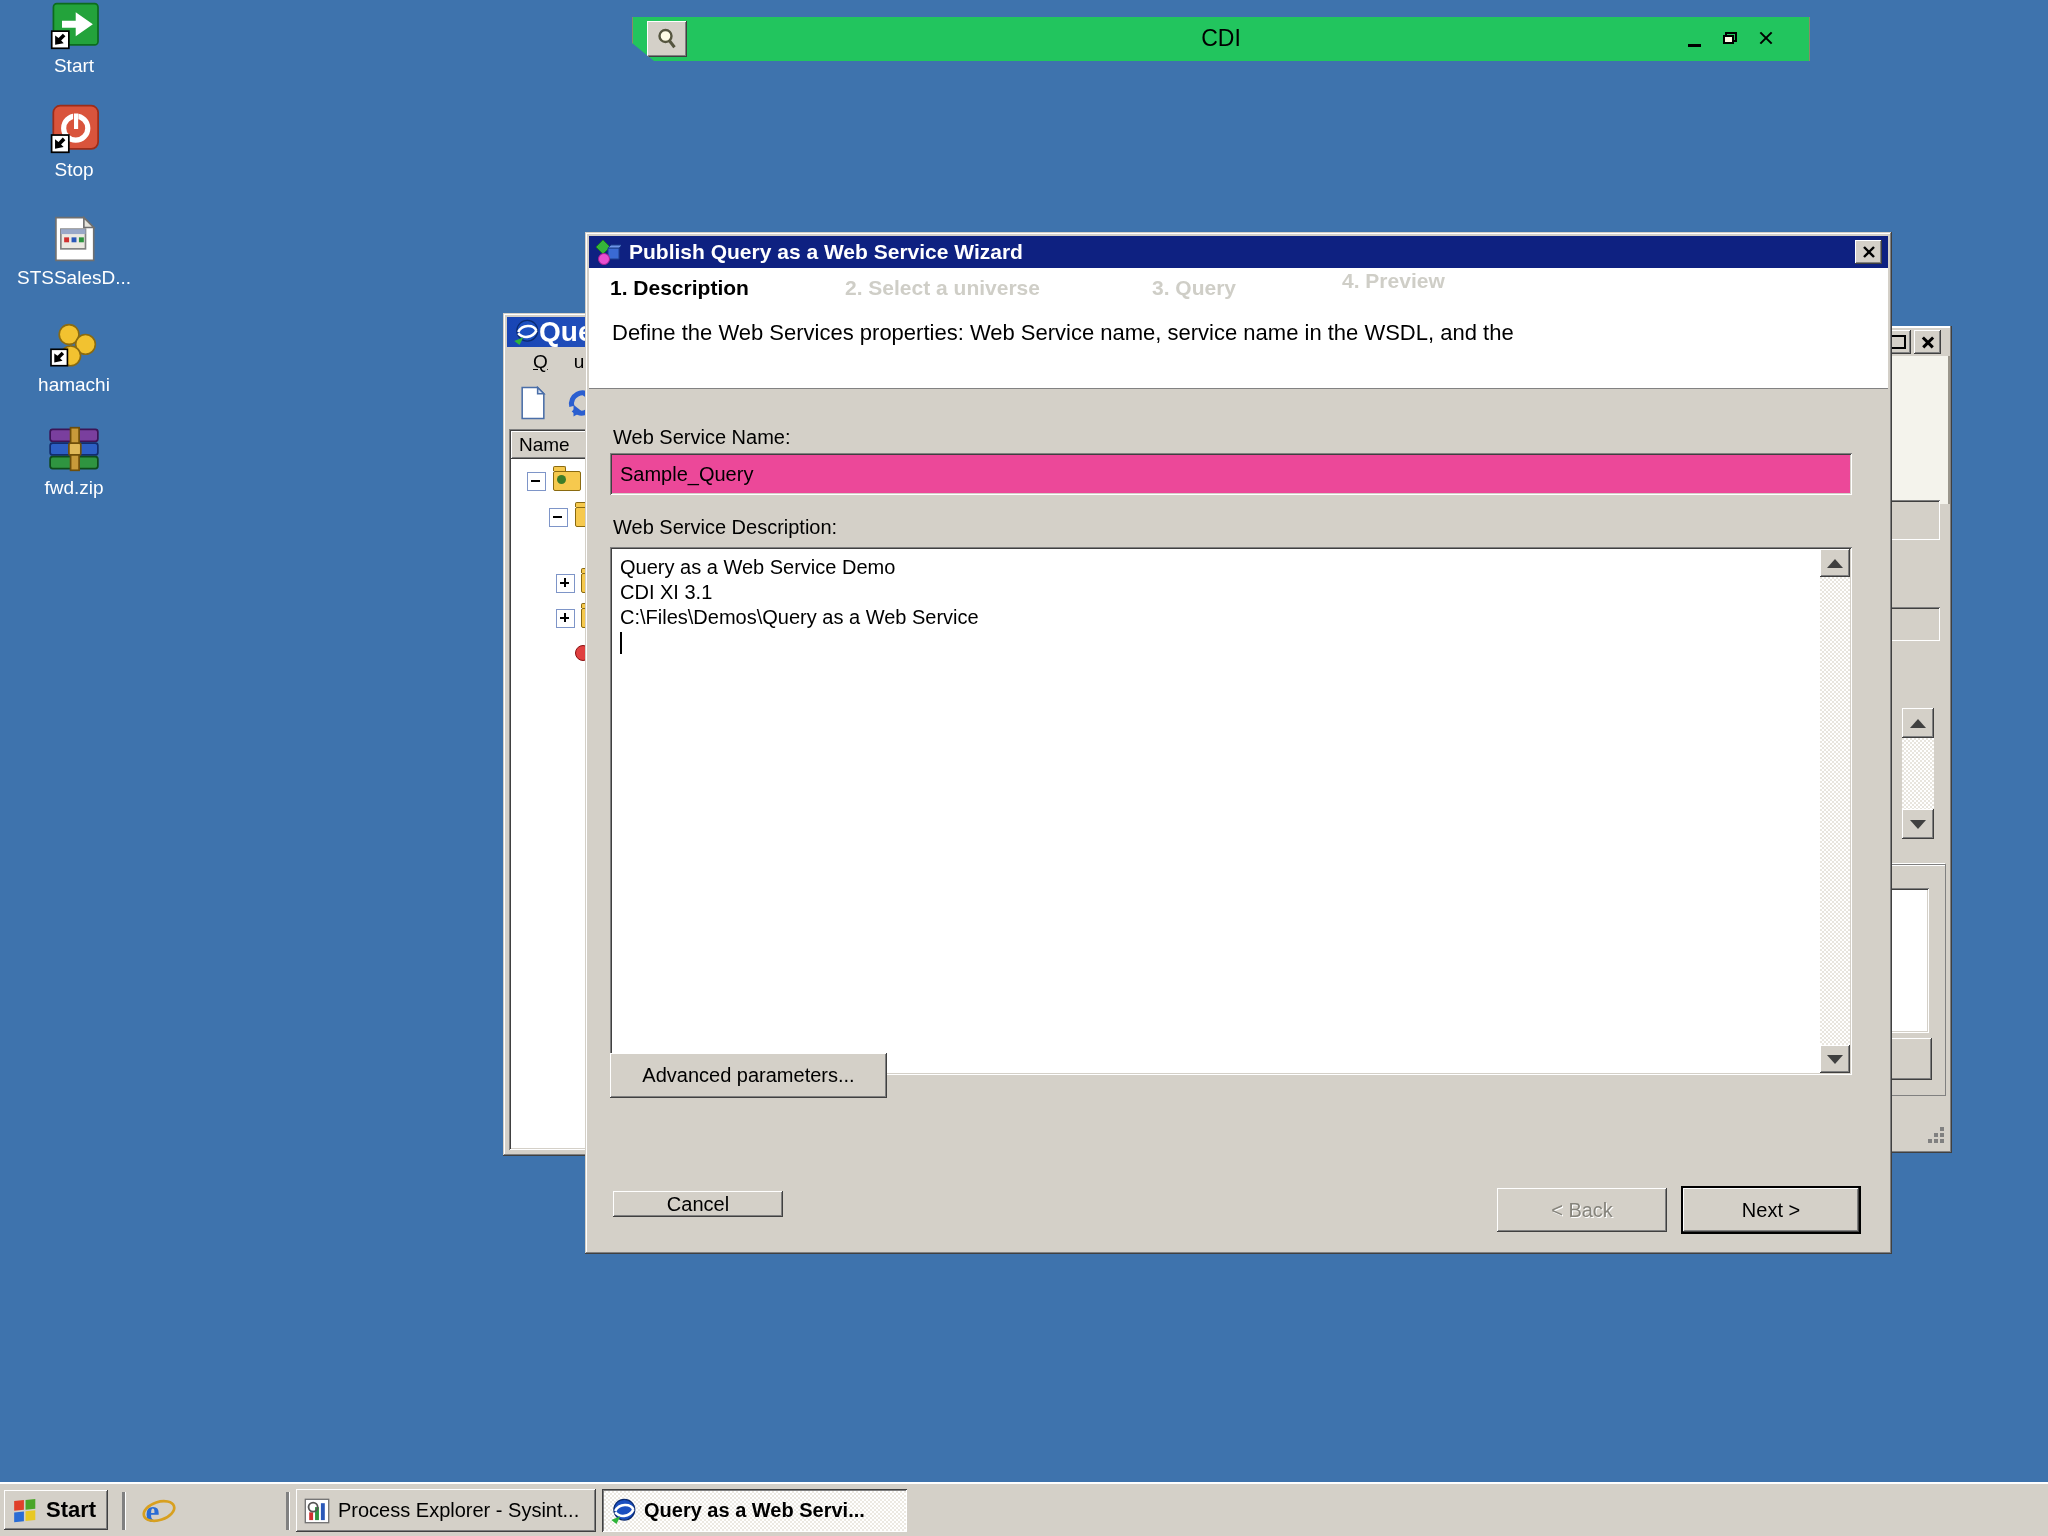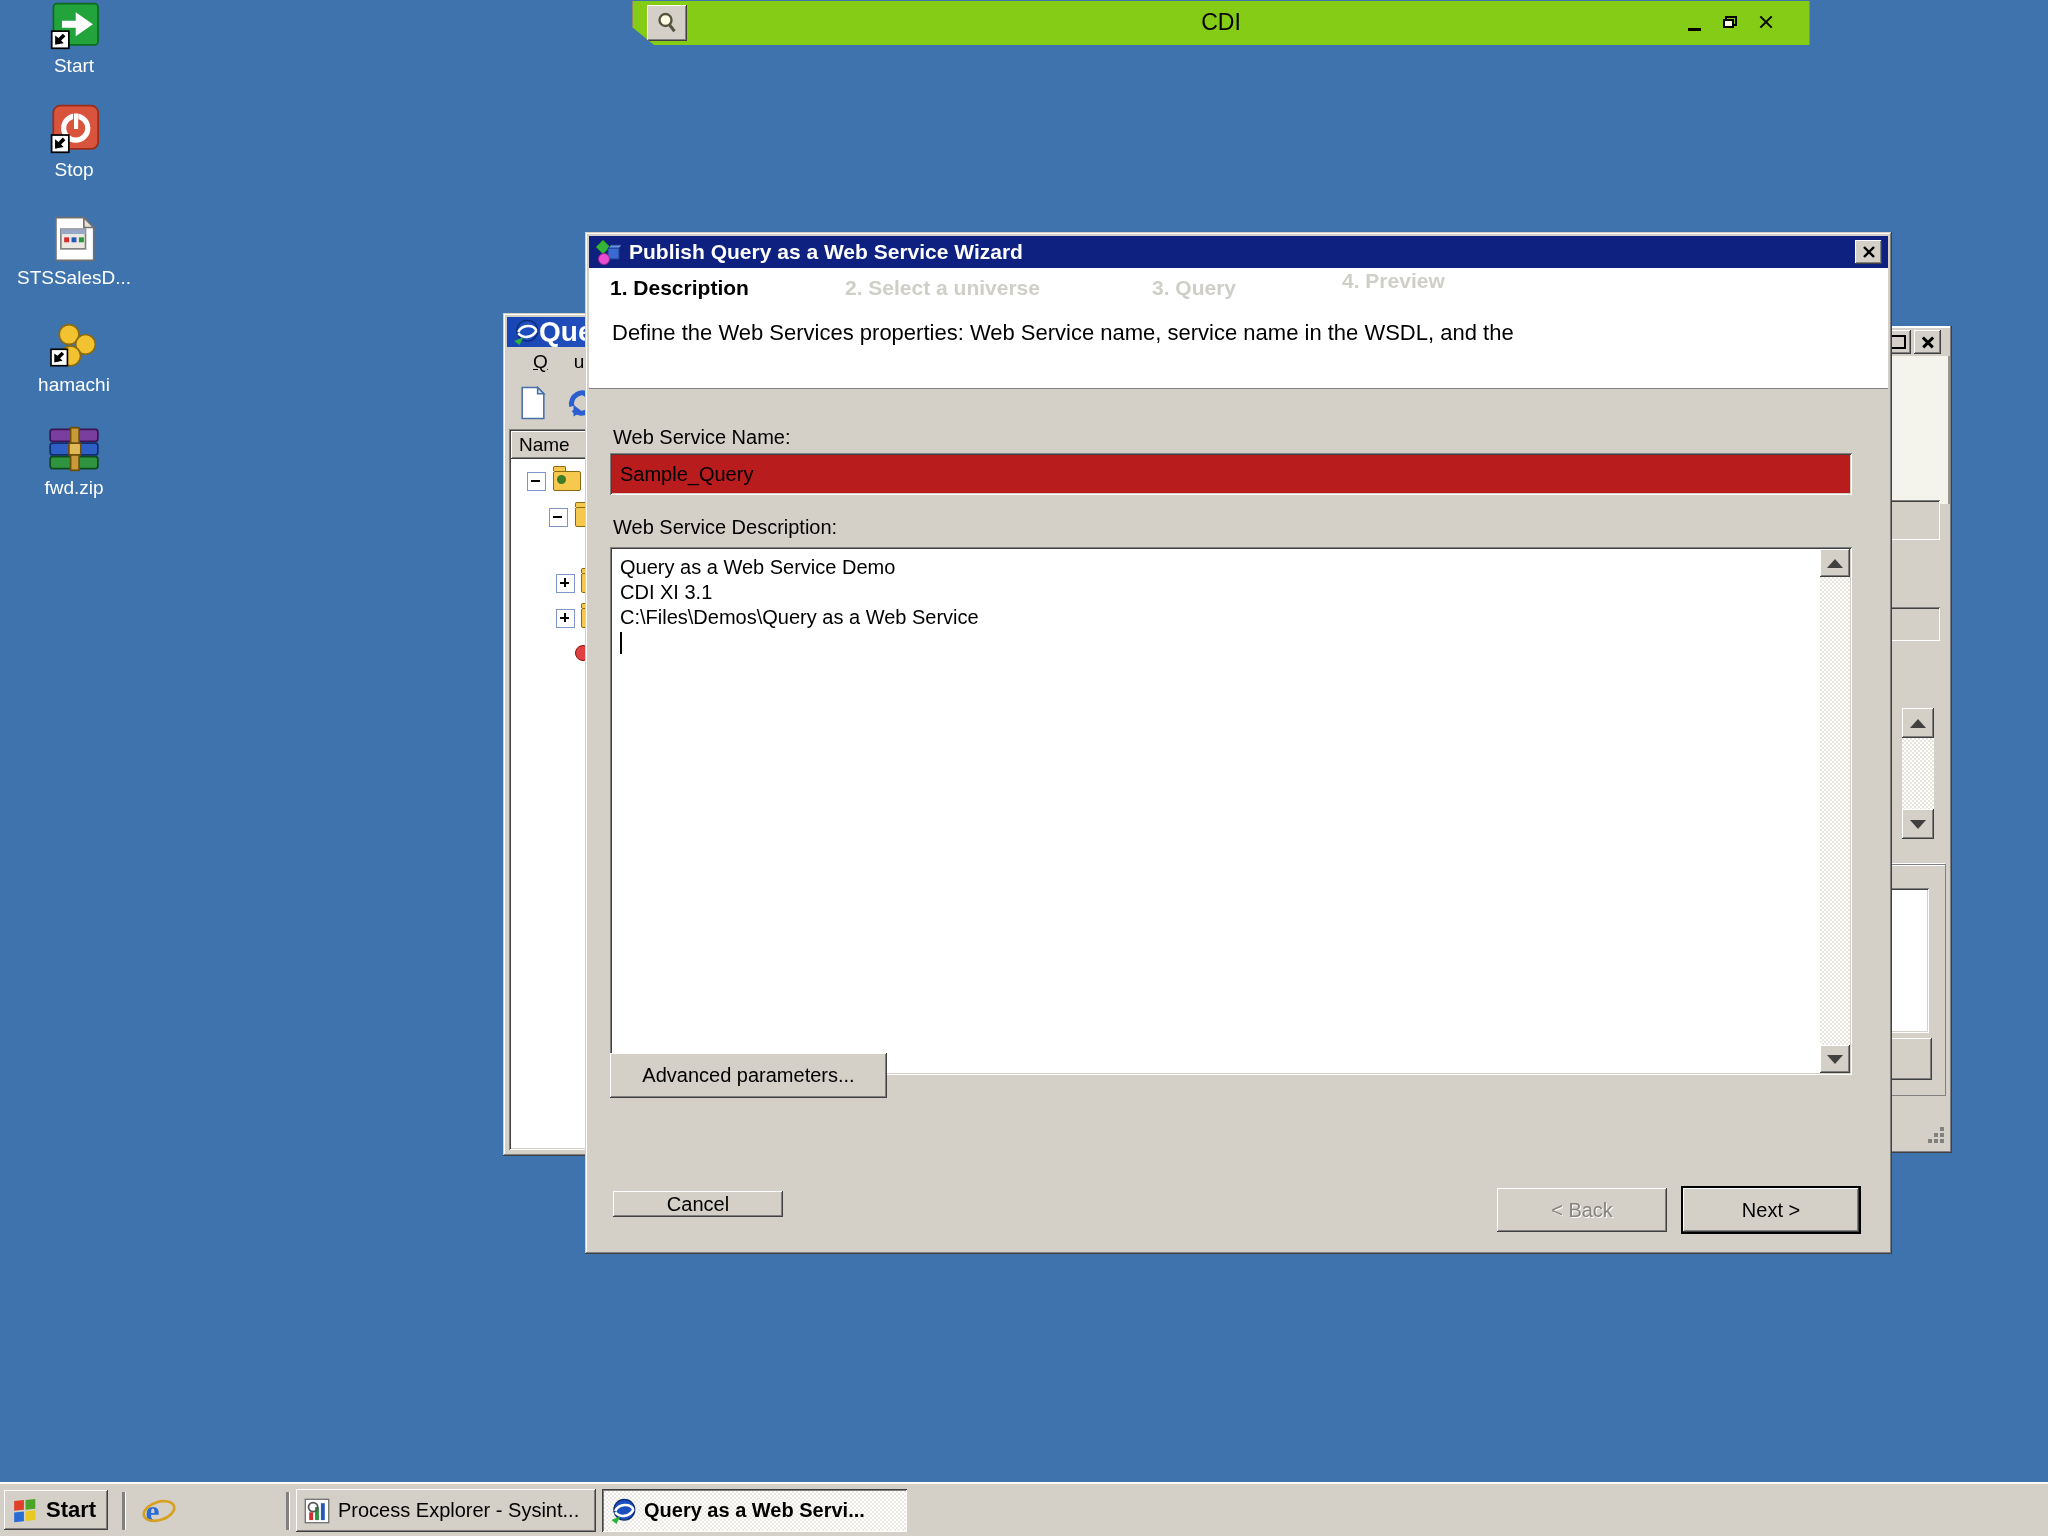--- a/index.html
+++ b/index.html
@@ -29,21 +29,21 @@
   .tri-down{width:0;height:0;border-left:8px solid transparent;border-right:8px solid transparent;
             border-top:9px solid #404040;}
   .divider-v{width:3px;background:#808080;border-right:1px solid #fff;}
 
   
   .desk-item{position:absolute;left:6px;width:136px;text-align:center;cursor:default;}
   .desk-item .ic{height:48px;display:flex;align-items:flex-end;justify-content:center;}
   .desk-item .lbl{margin-top:5px;font-size:19px;color:#fff;}
 
   
-  #cdi-bar{left:632px;top:1px;width:1178px;height:49px;background:#84cc16;
+  #cdi-bar{left:632px;top:17px;width:1178px;height:49px;background:#22c55e;
            border:1px solid #8a8a66;border-top:none;box-sizing:border-box;
            clip-path:polygon(0 0,1178px 0,1178px 44px,22px 44px,0 26px);
            box-shadow:inset 0 -3px 0 #7c7c60;}
   #cdi-title{left:0;right:0;top:8px;text-align:center;font-size:23px;}
   .glyph-min{width:13px;height:3px;background:#000;}
   .glyph-restore{width:14px;height:12px;position:relative;}
   .glyph-restore::before{content:"";position:absolute;right:0;top:0;width:8px;height:6px;border:2px solid #000;}
   .glyph-restore::after{content:"";position:absolute;left:0;bottom:0;width:7px;height:5px;border:2px solid #000;background:#fffce6;}
   .glyph-x{width:14px;height:14px;position:relative;}
   .glyph-x::before,.glyph-x::after{content:"";position:absolute;left:-1px;top:6px;width:16px;height:2px;background:#000;}
@@ -85,21 +85,21 @@
   
   #wizard{left:585px;top:232px;width:1286px;height:1022px;padding-left:21px;}
   #wiz-title{left:4px;top:4px;right:4px;height:32px;background:#0e2181;display:flex;align-items:center;}
   #wiz-title .t{color:#fff;font-weight:bold;font-size:21px;margin-left:8px;}
   #wiz-close{position:absolute;right:6px;top:4px;width:27px;height:24px;display:flex;align-items:center;justify-content:center;}
   #wiz-header{left:4px;top:36px;right:4px;height:120px;background:#fff;border-bottom:1px solid #828282;}
   .step{position:absolute;font-weight:bold;font-size:21px;}
   .step.off{color:#cfcec7;}
   #wiz-intro{left:23px;top:52px;font-size:22px;line-height:26px;}
   .fieldlabel{position:absolute;font-size:20px;}
-  #name-field{left:25px;top:221px;width:1242px;height:42px;background:#b91c1c;box-sizing:border-box;}
+  #name-field{left:25px;top:221px;width:1242px;height:42px;background:#ec4899;box-sizing:border-box;}
   #name-field input{position:absolute;left:8px;top:4px;right:8px;bottom:4px;width:1220px;
        border:none;background:transparent;font-family:"Liberation Sans",sans-serif;font-size:20px;color:#000;outline:none;}
   #desc-area{left:25px;top:315px;width:1242px;height:528px;box-sizing:border-box;}
   #desc-text{position:absolute;left:10px;top:8px;font-size:20px;line-height:25px;}
   .caret{width:2px;height:22px;background:#000;margin-top:2px;}
   #desc-scroll{position:absolute;right:2px;top:2px;bottom:2px;width:30px;display:flex;flex-direction:column;}
   #desc-scroll .track{flex:1;}
   .sbtn{height:28px;display:flex;align-items:center;justify-content:center;}
   .wbtn{position:absolute;font-family:"Liberation Sans",sans-serif;font-size:20px;color:#000;
         display:flex;align-items:center;justify-content:center;}

